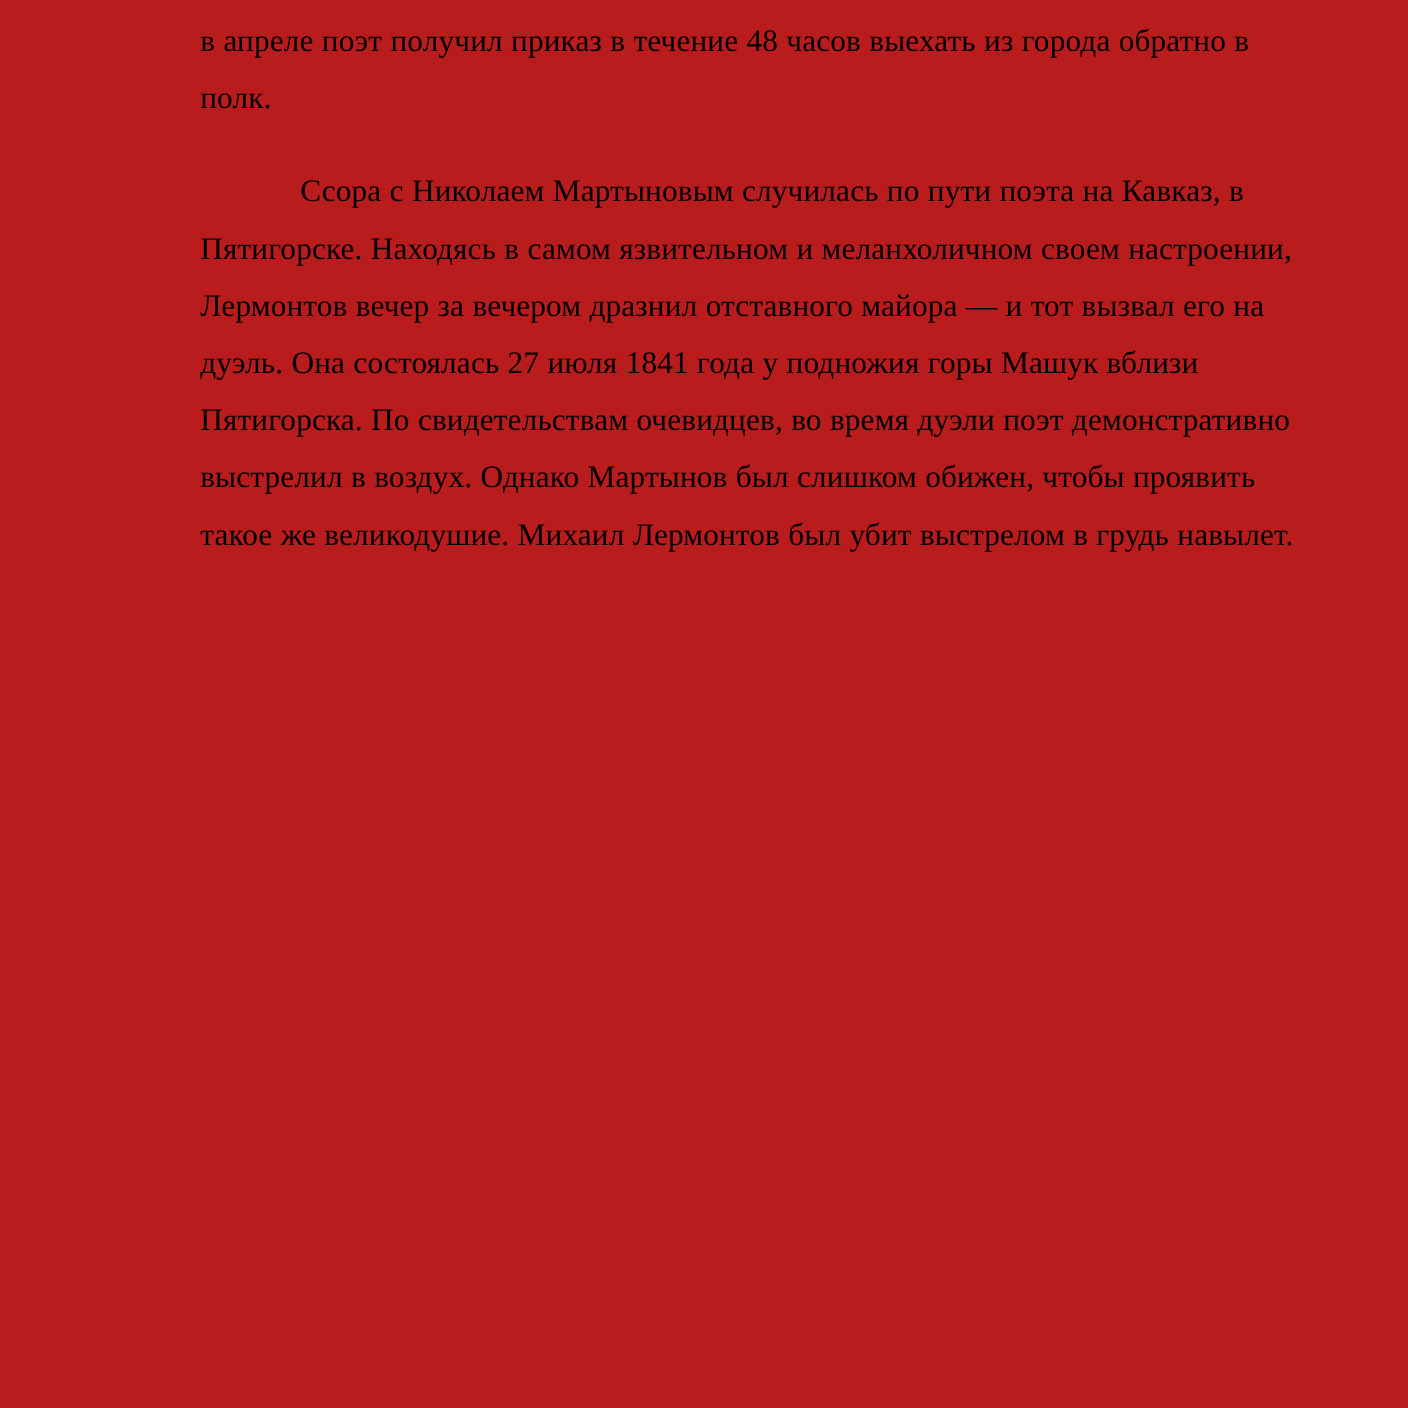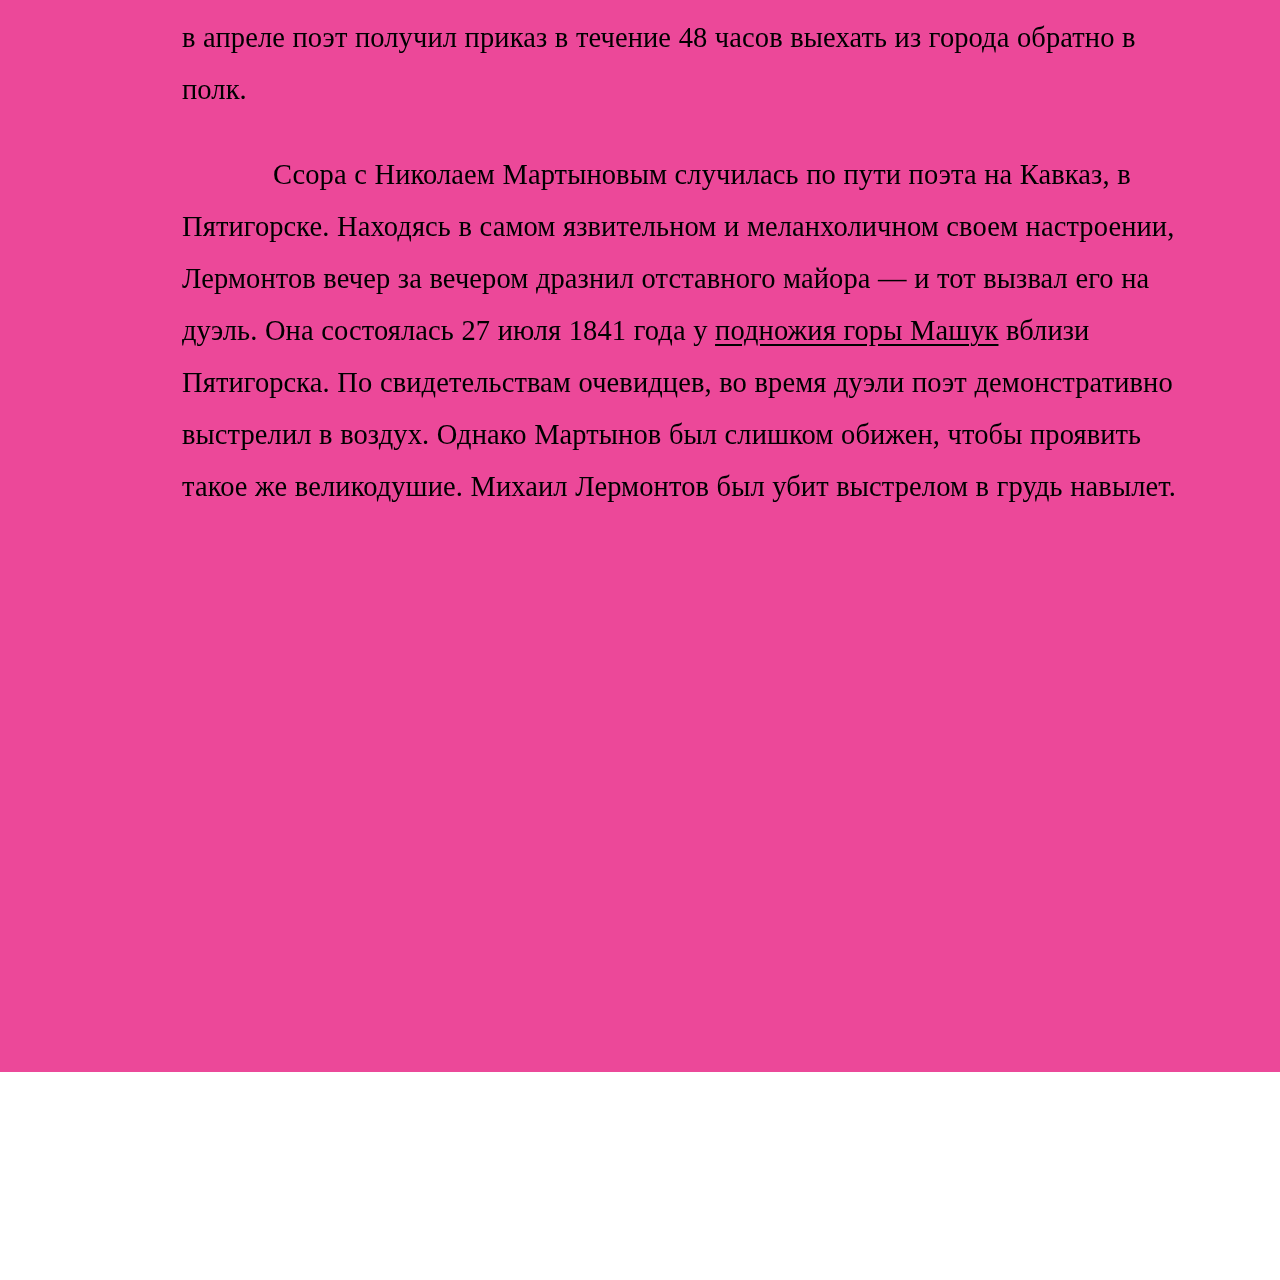--- a/index.html
+++ b/index.html
@@ -13,22 +13,22 @@
     height: 1280px;
     background: #ffffff;
     font-family: "Liberation Serif", "DejaVu Serif", serif;
     color: #000000;
     overflow: hidden;
   }
 
   .page {
     position: relative;
     width: 1280px;
-    height: 1072px;
-    background: #ec4899;
+    height: 1280px;
+    background: #b91c1c;
     box-sizing: border-box;
   }
 
   .doc-body {
     position: absolute;
     left: 182px;
     top: 12px;
     width: 1004px;
   }
 
@@ -50,21 +50,20 @@
   
   .para.indented {
     text-indent: 91px;
   }
 
   .para + .para {
     margin-top: 33px;
   }
 
   .link-underline {
-    text-decoration: underline;
     text-decoration-thickness: 1.6px;
     text-underline-offset: 3.5px;
     text-decoration-color: #000000;
     color: #000000;
   }
 </style>
 </head>
 <body>
 
 <div class="page">

